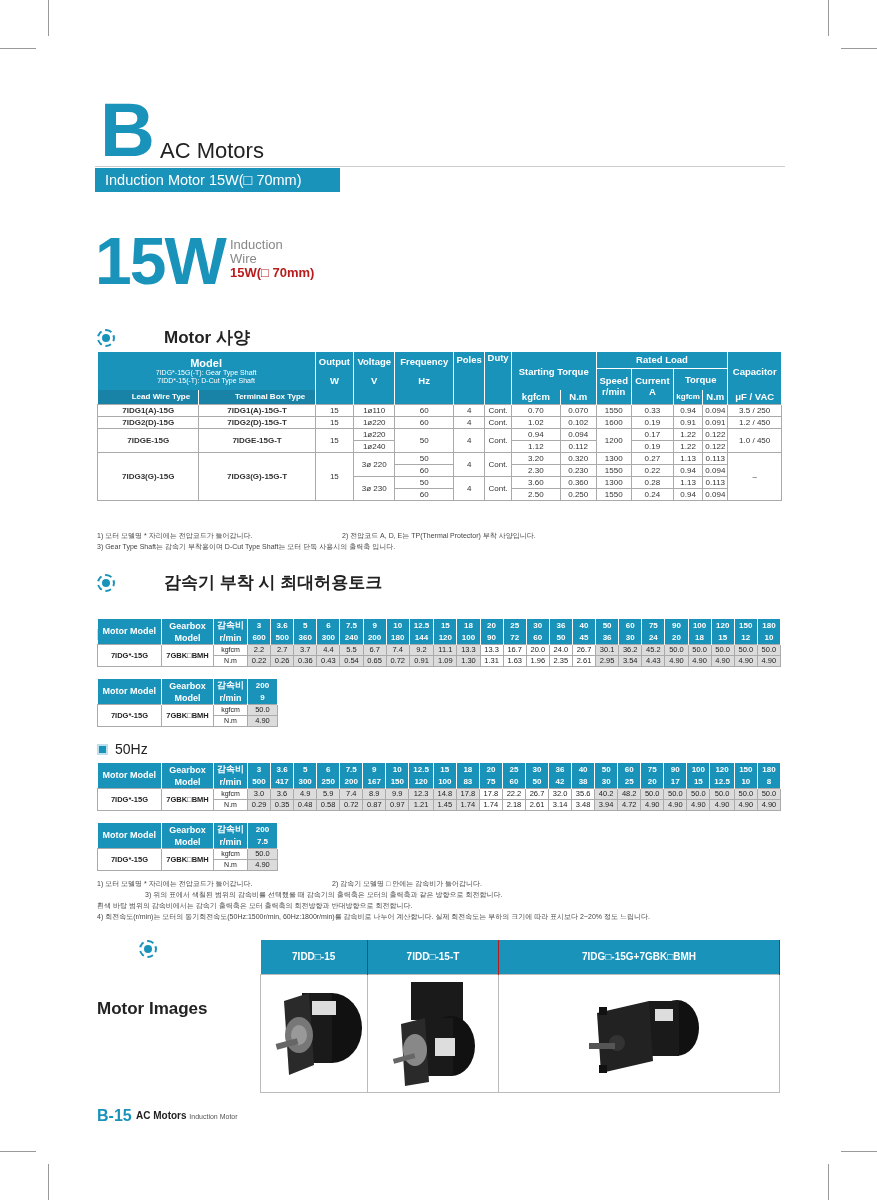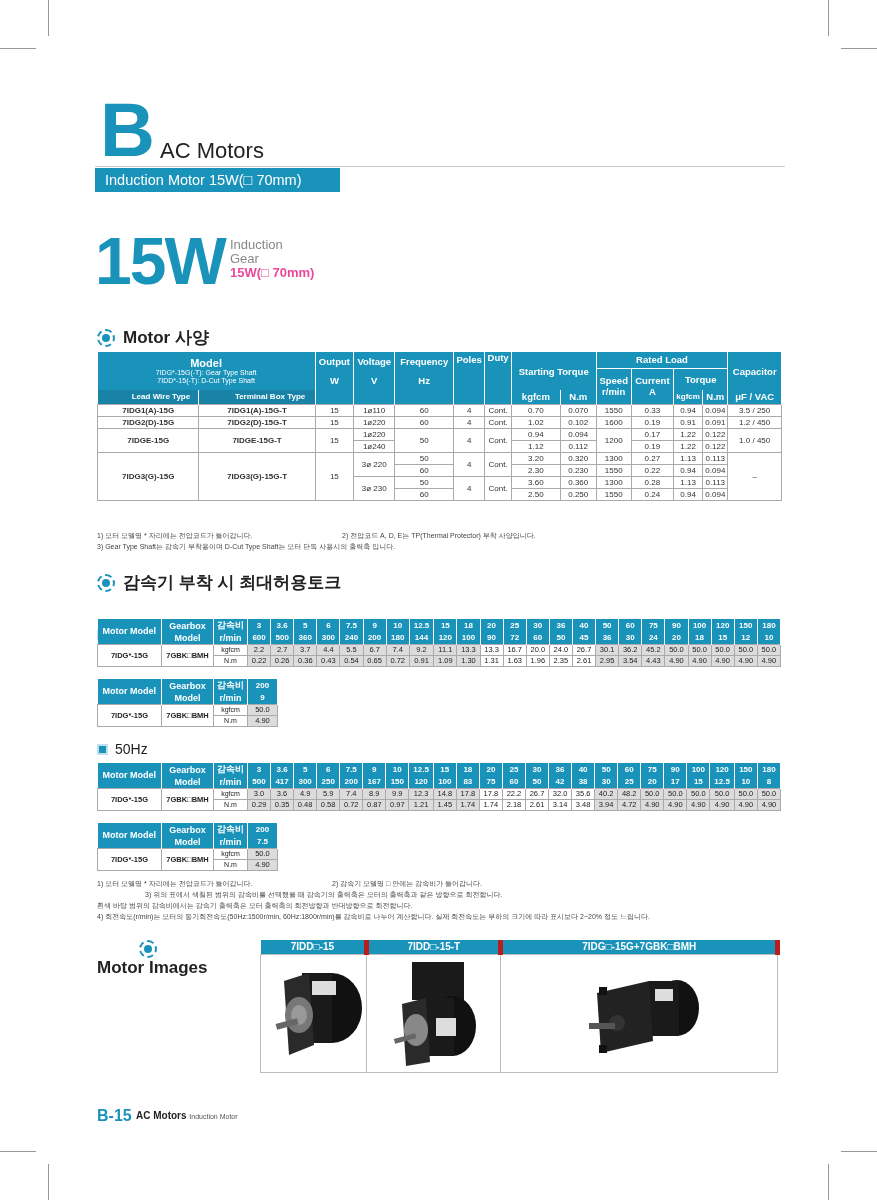--- a/index.html
+++ b/index.html
@@ -4,42 +4,42 @@
 <style>
   * { box-sizing: border-box; margin: 0; padding: 0; }
   body { width: 877px; height: 1200px; background: #fff; position: relative; font-family: "Liberation Sans", sans-serif; color: #222; overflow: hidden; }
   .crop { position: absolute; background: #999; }
   .big-b { position: absolute; left: 100px; top: 92px; font-size: 76px; font-weight: bold; color: #1a93bb; line-height: 1; letter-spacing: -2px; }
   .ac-title { position: absolute; left: 160px; top: 138px; font-size: 22px; color: #222; }
   .hr-top { position: absolute; left: 95px; top: 166px; width: 690px; height: 1px; background: #ccc; }
   .sub-banner { position: absolute; left: 95px; top: 168px; width: 245px; height: 24px; background: #1a93bb; color: #fff; font-size: 14.5px; padding: 4px 0 0 10px; }
   .big-15 { position: absolute; left: 95px; top: 228px; font-size: 66px; font-weight: bold; color: #1a93bb; line-height: 1; letter-spacing: -2px; }
   .ind-txt { position: absolute; left: 230px; top: 238px; font-size: 13px; color: #888; line-height: 14px; }
-  .ind-txt .dark { color: #ec4899; font-weight: bold; }
-  .sec-head { position: absolute; display: flex; align-items: center; font-weight: bold; font-size: 17px; color: #222; }
+  .ind-txt .dark { color: #b91c1c; font-weight: bold; }
+  .sec-head { position: absolute; display: flex; align-items: center; font-weight: bold; font-size: 17px; color: #222; gap: 41px; }
   .sec-icon { width: 18px; height: 18px; border-radius: 50%; border: 2px dashed #1a93bb; display: inline-flex; align-items: center; justify-content: center; margin-right: 8px; }
   .sec-icon::after { content: ""; width: 8px; height: 8px; border-radius: 50%; background: #1a93bb; }
   .hz-head { position: absolute; display: flex; align-items: center; font-size: 14px; color: #222; }
   .hz-icon { width: 11px; height: 11px; background: #1a93bb; border: 2px solid #bde0ec; margin-right: 7px; }
   table { border-collapse: collapse; position: absolute; }
   td, th { border: 1px solid #aaa; text-align: center; font-size: 8px; height: 11px; padding: 0; }
   th { background: #1a93bb; color: #fff; font-weight: bold; border-color: #fff; border-width: 0 1px 0 0; }
   .spec th { font-size: 9.5px; }
   .spec td { font-size: 8px; height: 12px; color: #333; }
   .spec td.bold { font-weight: bold; }
   .spec th.sub { background: #1883a6; font-size: 8px; padding-left: 26px; }
   .torque th { font-size: 8px; height: 12px; }
   .torque td { font-size: 7.5px; height: 11px; border-color: #aaa; }
   .torque td.g { background: #dcdcdc; }
   .torque td.w { background: #fff; }
   .torque td.unit { font-size: 7px; }
   .torque td.model { font-weight: bold; font-size: 7.5px; }
   .notes { position: absolute; font-size: 7px; color: #444; line-height: 11px; }
   .img-table { position: absolute; left: 260px; top: 940px; width: 520px; border-collapse: collapse; }
-  .img-table th { height: 14px; font-size: 10px; border-right: 5px solid #b91c1c; }
+  .img-table th { height: 34px; font-size: 10px; border-right: 1px solid #b91c1c; }
   .img-table td { height: 118px; border: 1px solid #bbb; background: #fff; position: relative; }
   .motor { position: absolute; left: 50%; top: 50%; transform: translate(-50%,-50%); }
   .footer-num { position: absolute; left: 97px; top: 1107px; font-size: 16px; color: #1a93bb; font-weight: bold; }
   .footer-ac { position: absolute; left: 136px; top: 1110px; font-size: 10px; color: #222; font-weight: bold; }
   .footer-ind { font-size: 7px; font-weight: normal; color: #555; }
 </style>
 </head>
 <body>
 
 <div class="crop" style="left:48px;top:0;width:1px;height:36px;"></div>
@@ -52,21 +52,21 @@
 <div class="crop" style="left:841px;top:1151px;width:36px;height:1px;"></div>
 
 <div class="big-b">B</div>
 <div class="ac-title">AC Motors</div>
 <div class="hr-top"></div>
 <div class="sub-banner">Induction Motor 15W(□ 70mm)</div>
 
 <div class="big-15">15W</div>
 <div class="ind-txt">
   <div>Induction</div>
-  <div>Gear</div>
+  <div>Wire</div>
   <div class="dark">15W(□ 70mm)</div>
 </div>
 
 <div class="sec-head" style="left:97px;top:326px;">
   <span class="sec-icon"></span>
   <span>Motor 사양</span>
 </div>
 
 <table class="spec" style="left:97px;top:352px;width:685px;">
   <tbody>

